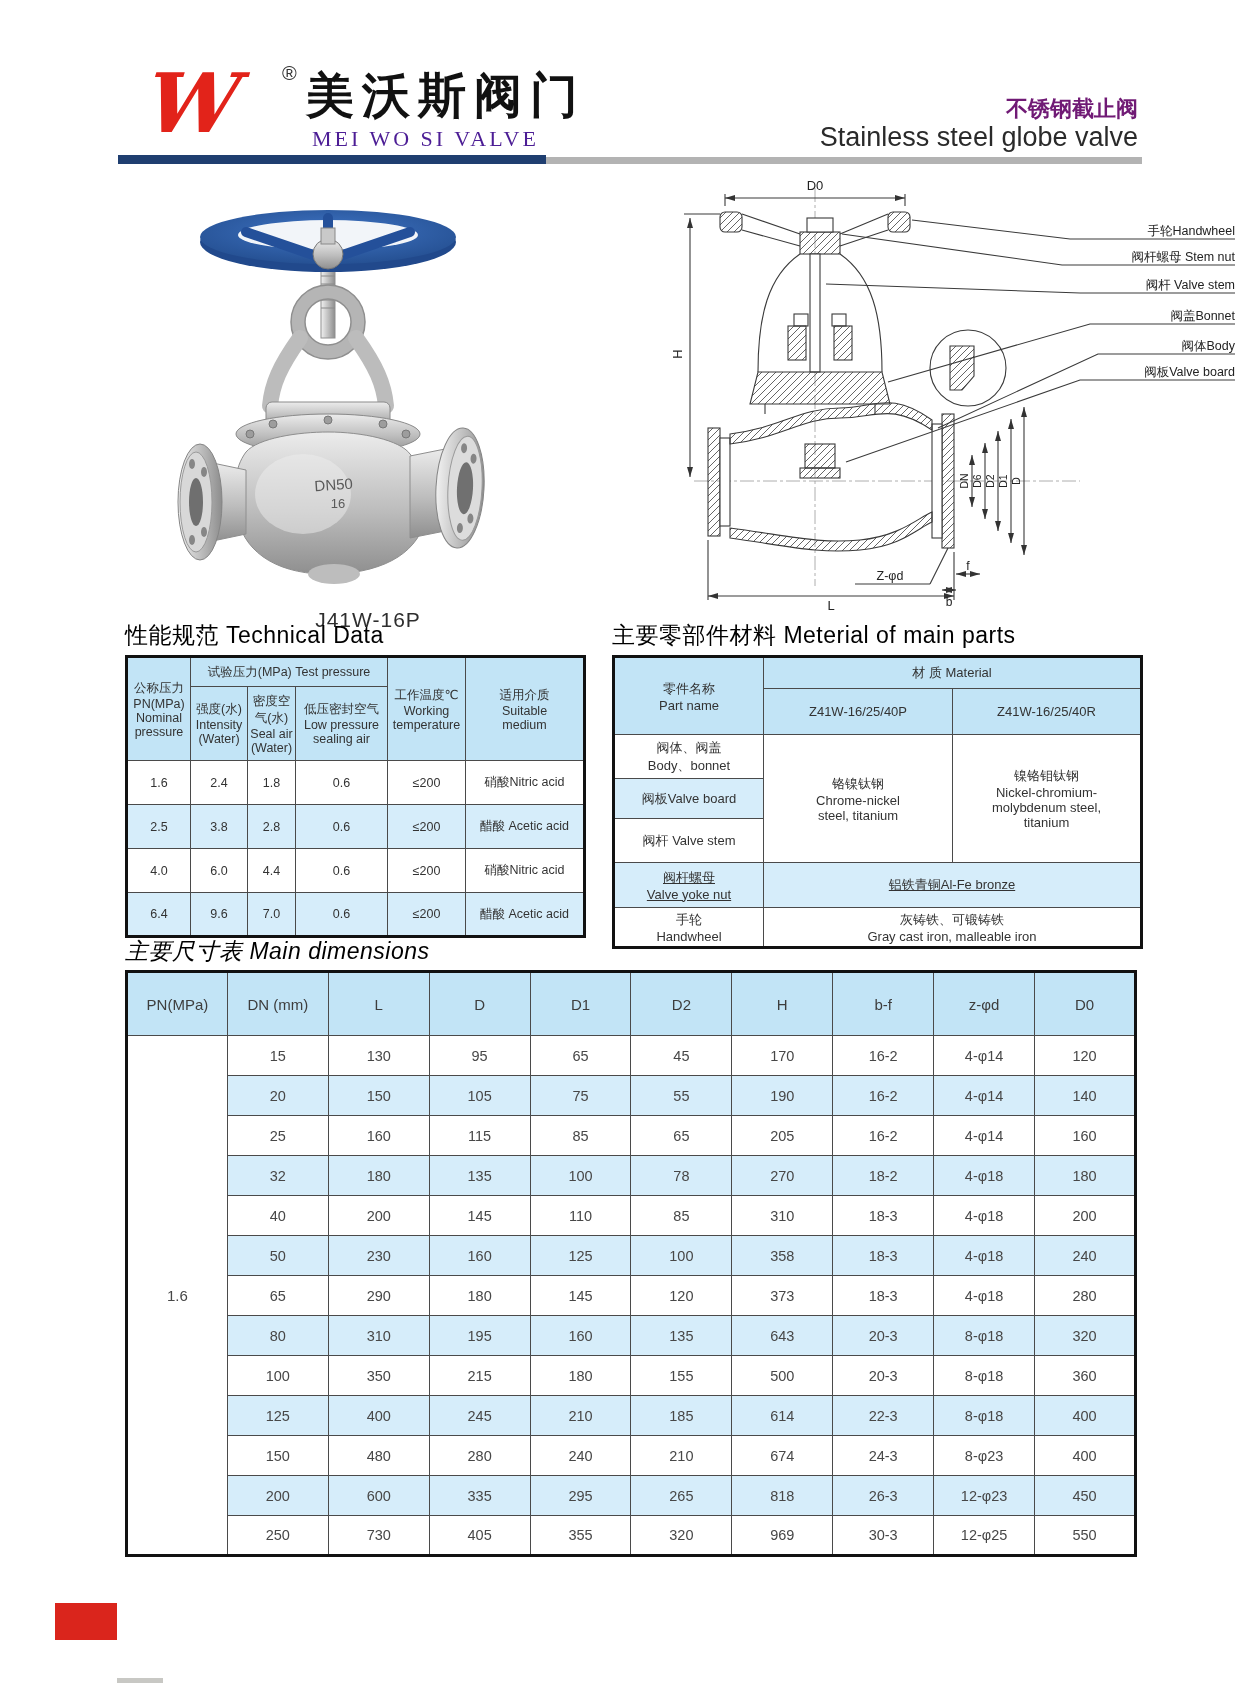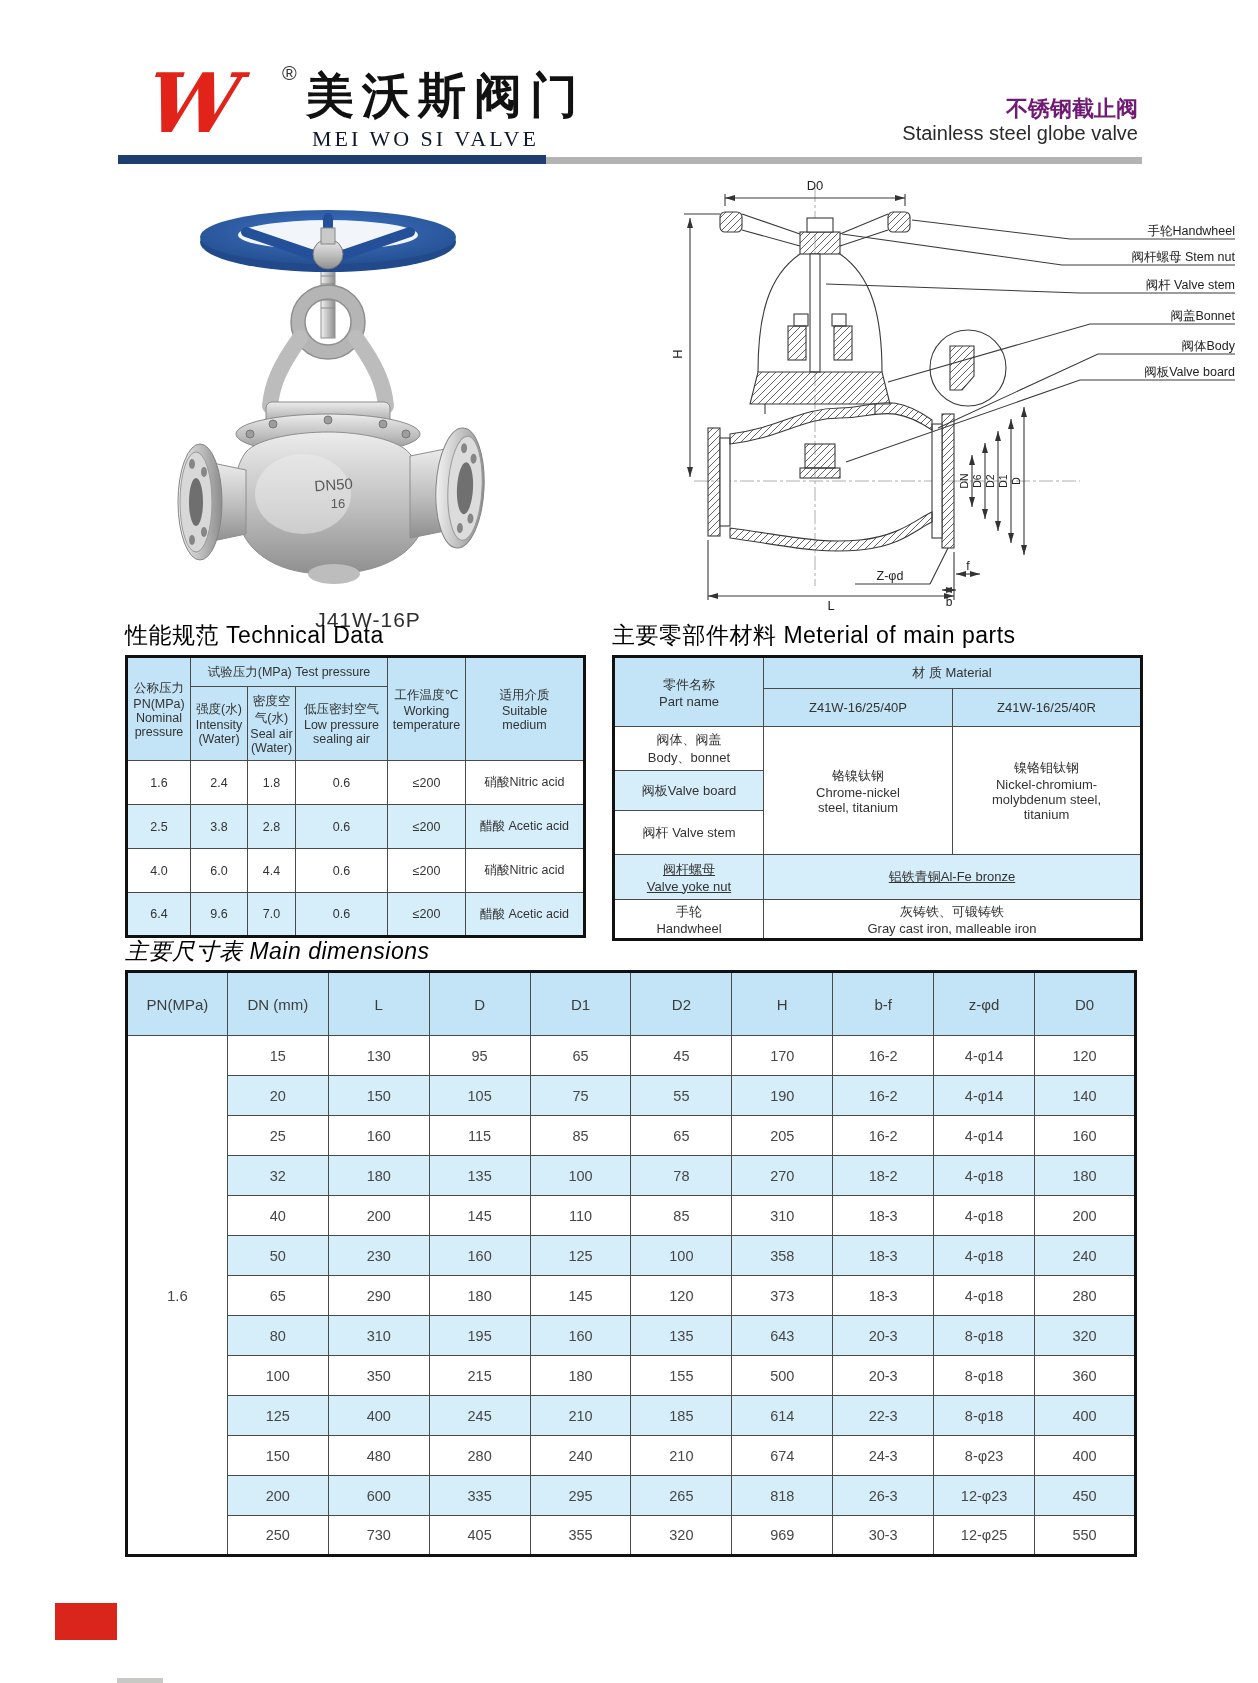--- a/index.html
+++ b/index.html
@@ -8,23 +8,23 @@
     font-family:"Liberation Sans","DejaVu Sans",sans-serif;color:#222;overflow:hidden;
   }
   
   .logo-w{position:absolute;left:148px;top:62px;font-family:"DejaVu Serif",serif;
     font-style:italic;font-weight:900;font-size:82px;line-height:1;color:#e2231a;
     transform:skewX(-6deg);letter-spacing:-4px;}
   .logo-reg{position:absolute;left:282px;top:62px;font-size:20px;color:#333;}
   .logo-cn{position:absolute;left:306px;top:64px;font-size:48px;font-weight:bold;
     font-family:"DejaVu Serif",serif;letter-spacing:8px;color:#111;}
   .logo-en{position:absolute;left:312px;top:126px;font-size:22px;letter-spacing:3px;
-    font-family:"Liberation Serif","DejaVu Serif",serif;color:#0f172a;}
+    font-family:"Liberation Serif","DejaVu Serif",serif;color:#4c1d95;}
   .title-cn{position:absolute;right:120px;top:94px;font-size:22px;font-weight:600;color:#701a75;}
-  .title-en{position:absolute;right:120px;top:122px;font-size:20px;color:#2a2a2a;}
+  .title-en{position:absolute;right:120px;top:122px;font-size:27px;color:#2a2a2a;}
   .rule-navy{position:absolute;left:118px;top:155px;width:428px;height:9px;background:#1f3e70;}
   .rule-gray{position:absolute;left:546px;top:157px;width:596px;height:7px;background:#b3b3b3;}
   
   .photo{position:absolute;left:138px;top:192px;}
   .photo-caption{position:absolute;left:138px;top:608px;width:460px;text-align:center;
     font-size:21px;letter-spacing:1px;color:#2e2e2e;}
   .drawing{position:absolute;left:650px;top:176px;}
   
   .sec-heading{position:absolute;font-size:23px;font-weight:500;color:#000;letter-spacing:.5px;}
   .h-tech{left:125px;top:620px;}
@@ -40,21 +40,21 @@
   .tech-table th{background:#c2e4f6;font-weight:normal;}
   .tech-table .h1{height:30px;}
   .tech-table .h2{height:74px;}
   .tech-table tbody tr{height:44px;}
   tr.alt td{background:#d6edfa;}
   
   .mat-table{position:absolute;left:612px;top:655px;width:528px;font-size:13px;color:#333;
     border:3px solid #111;}
   .mat-table .hd{background:#c2e4f6;font-weight:normal;}
   .mat-table .rh1{height:32px;}
-  .mat-table .rh2{height:38px;}
+  .mat-table .rh2{height:46px;}
   .mat-table .rb1{height:44px;}
   .mat-table .rb2{height:40px;}
   .mat-table .rb3{height:44px;}
   .mat-table .rb4{height:45px;text-decoration:underline;}
   .mat-table .rb5{height:40px;}
   .cell-blue{background:#d6edfa;}
   
   .dims-table{position:absolute;left:125px;top:970px;width:1012px;font-size:14.5px;color:#474747;
     border:3px solid #111;}
   .dims-table th{background:#c2e4f6;height:58px;font-weight:normal;font-size:15px;color:#3d3d3d;}

